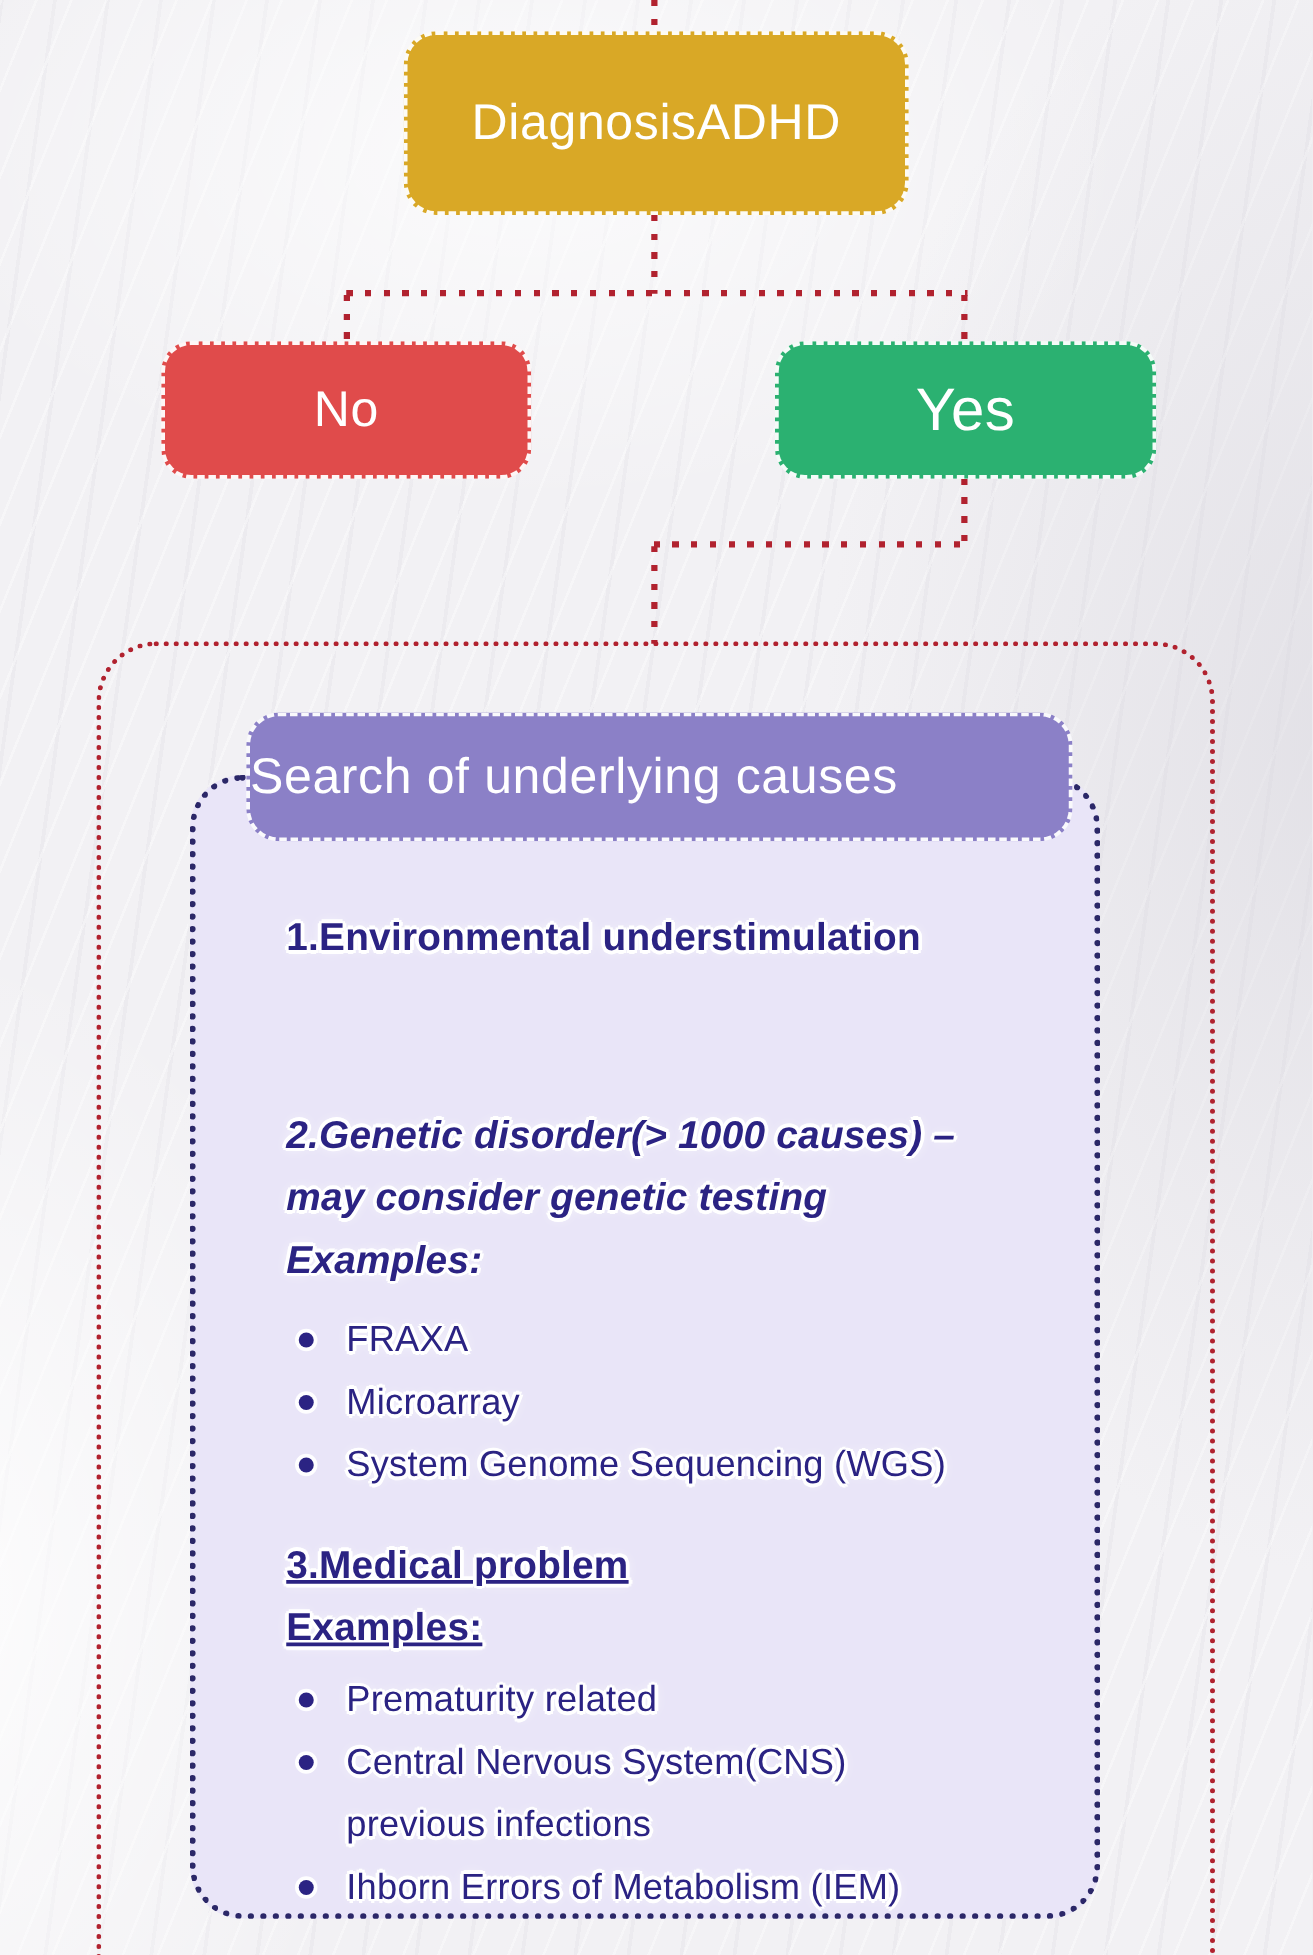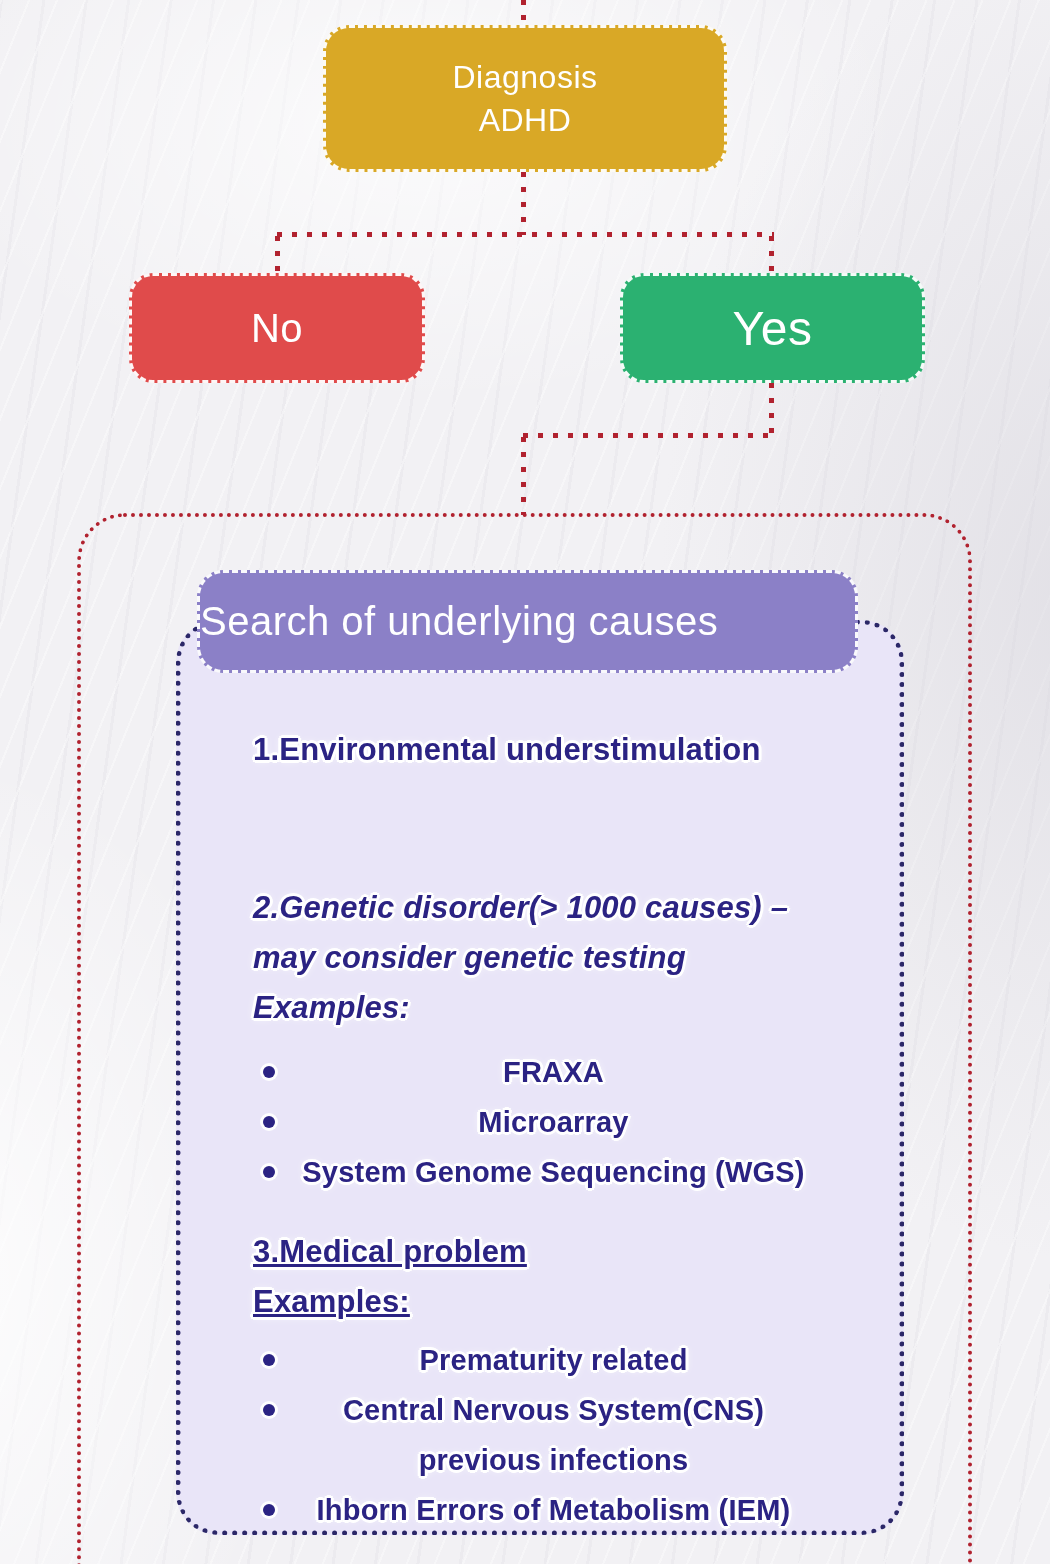--- a/index.html
+++ b/index.html
@@ -37,39 +37,39 @@
   #seg-center-down    { left:521px; top:437px;  height:78px; }
 
   .node {
     position:absolute; box-sizing:border-box; z-index:2;
     display:flex; align-items:center; justify-content:center;
     color:#fff; border:3px dashed rgba(255,255,255,0.95);
     letter-spacing:0.5px; font-weight:500;
   }
   #diagnosis-node {
     left:323px; top:25px; width:404px; height:147px; border-radius:26px;
-    background:var(--diagnosis-box,#d9a826); font-size:32px; line-height:1.32;
-    flex-direction:column;
+    background:var(--diagnosis-box,#d9a826); font-size:40px; line-height:1.32;
+    flex-direction:row;
   }
   #no-node {
     left:129px; top:273px; width:296px; height:110px; border-radius:24px;
     background:var(--no-box,#e04b4b); font-size:40px;
   }
   #yes-node {
     left:620px; top:273px; width:305px; height:110px; border-radius:24px;
     background:var(--yes-box,#2bb171); font-size:48px;
   }
   .outer-frame {
     position:absolute; left:77px; top:513px; width:895px; height:1100px;
     box-sizing:border-box; z-index:1;
     border:4px dotted var(--connector,#b1222f); border-bottom:none;
     border-radius:48px 48px 0 0;
   }
   .causes-panel {
-    position:absolute; left:176px; top:620px; width:728px; height:915px;
+    position:absolute; left:152px; top:620px; width:728px; height:915px;
     box-sizing:border-box; z-index:2;
     background:var(--panel-bg,#e9e5f8);
     border:5px dotted var(--panel-border,#2b2768);
     border-radius:42px;
     padding:100px 34px 0 72px;
     color:var(--text,#2b2383);
   }
   .header-pill {
     position:absolute; left:197px; top:570px; width:661px; height:103px;
     box-sizing:border-box; z-index:3;
@@ -80,21 +80,21 @@
   }
   .halo {
     text-shadow:-2px -2px 0 #fff, 2px -2px 0 #fff, -2px 2px 0 #fff, 2px 2px 0 #fff,
       -3px 0 0 #fff, 3px 0 0 #fff, 0 -3px 0 #fff, 0 3px 0 #fff, 0 0 10px #fff;
   }
   .num { font-size:31px; font-weight:600; line-height:50px; letter-spacing:0.2px; }
   .blk2 { margin-top:108px;font-style:italic; }
   .blk3 { margin-top:30px;text-decoration:underline; }
   .bullets {
     list-style:none; margin:14px 0 0; padding:0;
-    font-size:29px; font-weight:700; line-height:50px; letter-spacing:0.2px;text-align:center;
+    font-size:29px; font-weight:400; line-height:50px; letter-spacing:0.2px;
   }
   .bullets.second { margin-top:8px; }
   .bullets li { position:relative; padding-left:48px; max-width:505px; }
   .bullets li::before {
     content:""; position:absolute; left:10px; top:19px; width:12px; height:12px;
     border-radius:50%; background:var(--text,#2b2383);
     box-shadow:0 0 0 3px rgba(255,255,255,0.95);
   }
 </style>
 </head>

